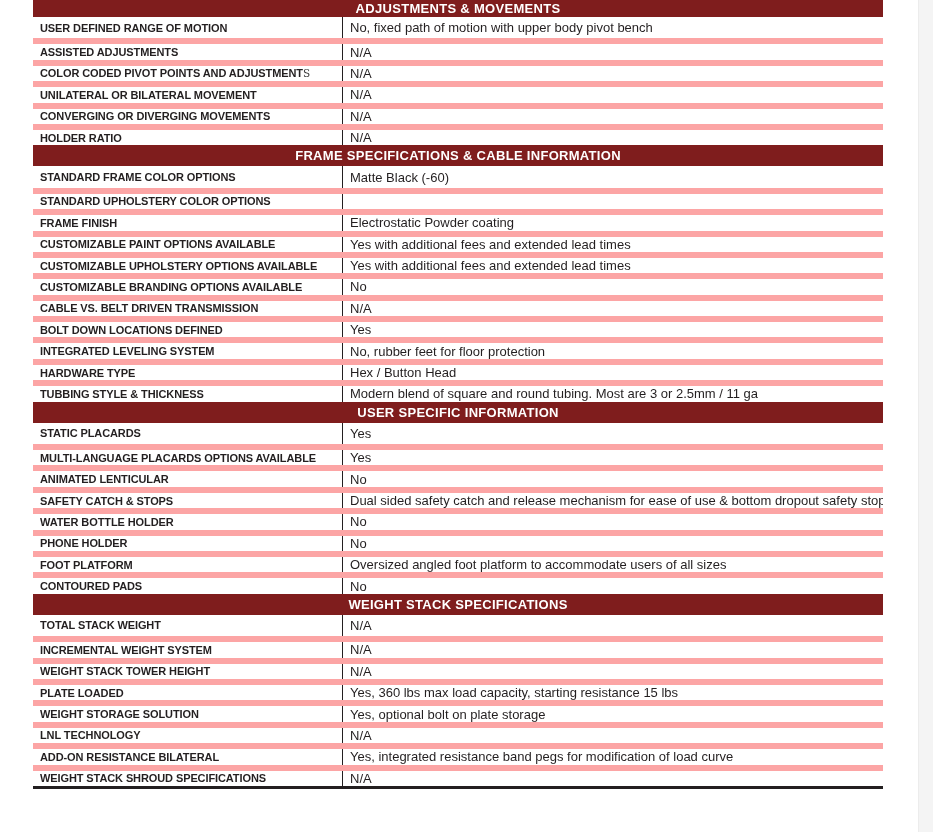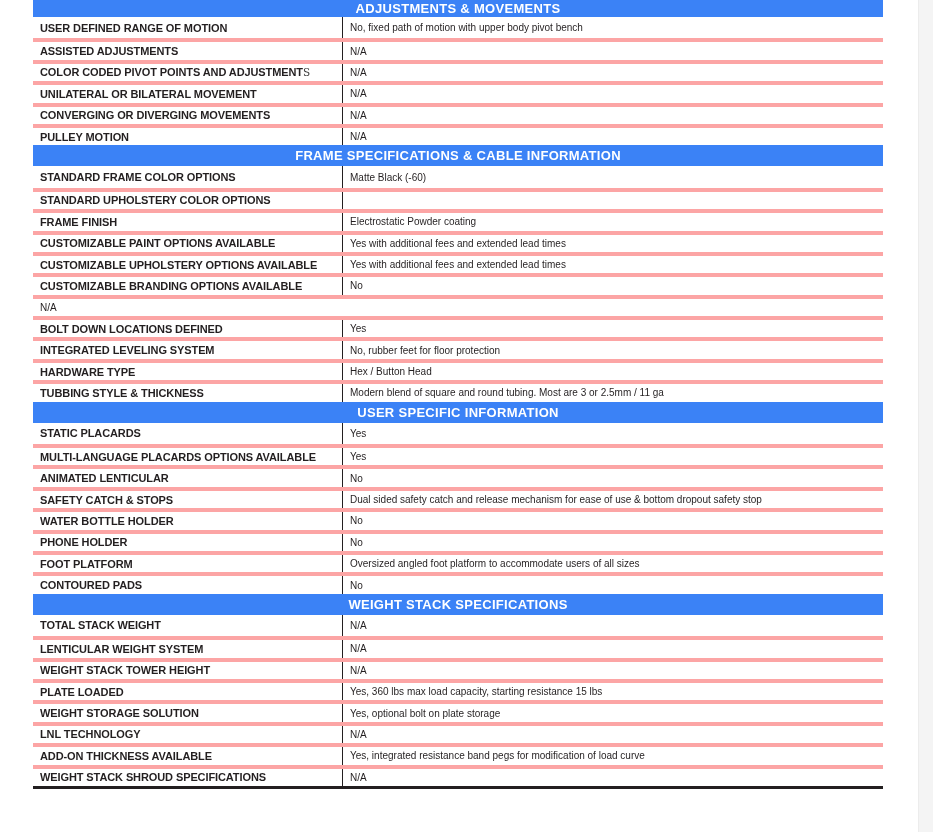--- a/index.html
+++ b/index.html
@@ -9,37 +9,37 @@
     font-family: "Liberation Sans", sans-serif;
     overflow: hidden;
     position: relative;
   }
   .spec-table {
     position: absolute;
     left: 33px; top: 0;
     width: 850px;
   }
   .section-header {
-    background: #3b82f6;
+    background: #7f1d1d;
     color: #ffffff;
     font-weight: bold;
     font-size: 13px;
     letter-spacing: 0.3px;
     height: 21px;
     display: flex;
     align-items: center;
     justify-content: center;
   }
   .section-header.first { height: 17px; }
   .spec-row {
     display: flex;
     height: 21.4px;
     background: #ffffff;
   }
-  .spec-row + .spec-row { border-top: 4px solid #fca5a5; }
+  .spec-row + .spec-row { border-top: 6px solid #fca5a5; }
   .label-cell {
     width: 310px;
     flex: 0 0 310px;
     border-right: 1px solid #231f20;
     padding-left: 7px;
     display: flex;
     align-items: center;
     font-weight: bold;
     font-size: 11px;
     letter-spacing: -0.1px;
@@ -52,21 +52,21 @@
     font-weight: normal;
     font-size: 10.5px;
     color: #3a3a3a;
   }
   .value-cell {
     flex: 1;
     padding-left: 7px;
     padding-right: 4px;
     display: flex;
     align-items: center;
-    font-size: 10px;
+    font-size: 13px;
     color: #231f20;
     white-space: nowrap;
     overflow: hidden;
   }
   .cutoff-bar {
     height: 3px;
     background: #231f20;
   }
   .page-gutter {
     position: absolute;
@@ -108,21 +108,21 @@
         <div class="value-cell">N/A</div>
       </div>
       <div class="spec-row">
         <div class="label-cell">
           <span>CONVERGING OR DIVERGING MOVEMENTS</span>
         </div>
         <div class="value-cell">N/A</div>
       </div>
       <div class="spec-row">
         <div class="label-cell">
-          <span>PULLEY MOTION</span>
+          <span>HOLDER RATIO</span>
         </div>
         <div class="value-cell">N/A</div>
       </div>
     </div>
     <div>
       <div class="section-header">FRAME SPECIFICATIONS &amp; CABLE INFORMATION</div>
       <div class="spec-row">
         <div class="label-cell">
           <span>STANDARD FRAME COLOR OPTIONS</span>
         </div>
@@ -151,20 +151,23 @@
         </div>
         <div class="value-cell">Yes with additional fees and extended lead times</div>
       </div>
       <div class="spec-row">
         <div class="label-cell">
           <span>CUSTOMIZABLE BRANDING OPTIONS AVAILABLE</span>
         </div>
         <div class="value-cell">No</div>
       </div>
       <div class="spec-row">
+        <div class="label-cell">
+          <span>CABLE VS. BELT DRIVEN TRANSMISSION</span>
+        </div>
         <div class="value-cell">N/A</div>
       </div>
       <div class="spec-row">
         <div class="label-cell">
           <span>BOLT DOWN LOCATIONS DEFINED</span>
         </div>
         <div class="value-cell">Yes</div>
       </div>
       <div class="spec-row">
         <div class="label-cell">
@@ -239,21 +242,21 @@
     <div>
       <div class="section-header">WEIGHT STACK SPECIFICATIONS</div>
       <div class="spec-row">
         <div class="label-cell">
           <span>TOTAL STACK WEIGHT</span>
         </div>
         <div class="value-cell">N/A</div>
       </div>
       <div class="spec-row">
         <div class="label-cell">
-          <span>LENTICULAR WEIGHT SYSTEM</span>
+          <span>INCREMENTAL WEIGHT SYSTEM</span>
         </div>
         <div class="value-cell">N/A</div>
       </div>
       <div class="spec-row">
         <div class="label-cell">
           <span>WEIGHT STACK TOWER HEIGHT</span>
         </div>
         <div class="value-cell">N/A</div>
       </div>
       <div class="spec-row">
@@ -269,21 +272,21 @@
         <div class="value-cell">Yes, optional bolt on plate storage</div>
       </div>
       <div class="spec-row">
         <div class="label-cell">
           <span>LNL TECHNOLOGY</span>
         </div>
         <div class="value-cell">N/A</div>
       </div>
       <div class="spec-row">
         <div class="label-cell">
-          <span>ADD-ON THICKNESS AVAILABLE</span>
+          <span>ADD-ON RESISTANCE BILATERAL</span>
         </div>
         <div class="value-cell">Yes, integrated resistance band pegs for modification of load curve</div>
       </div>
       <div class="spec-row">
         <div class="label-cell">
           <span>WEIGHT STACK SHROUD SPECIFICATIONS</span>
         </div>
         <div class="value-cell">N/A</div>
       </div>
     </div>

